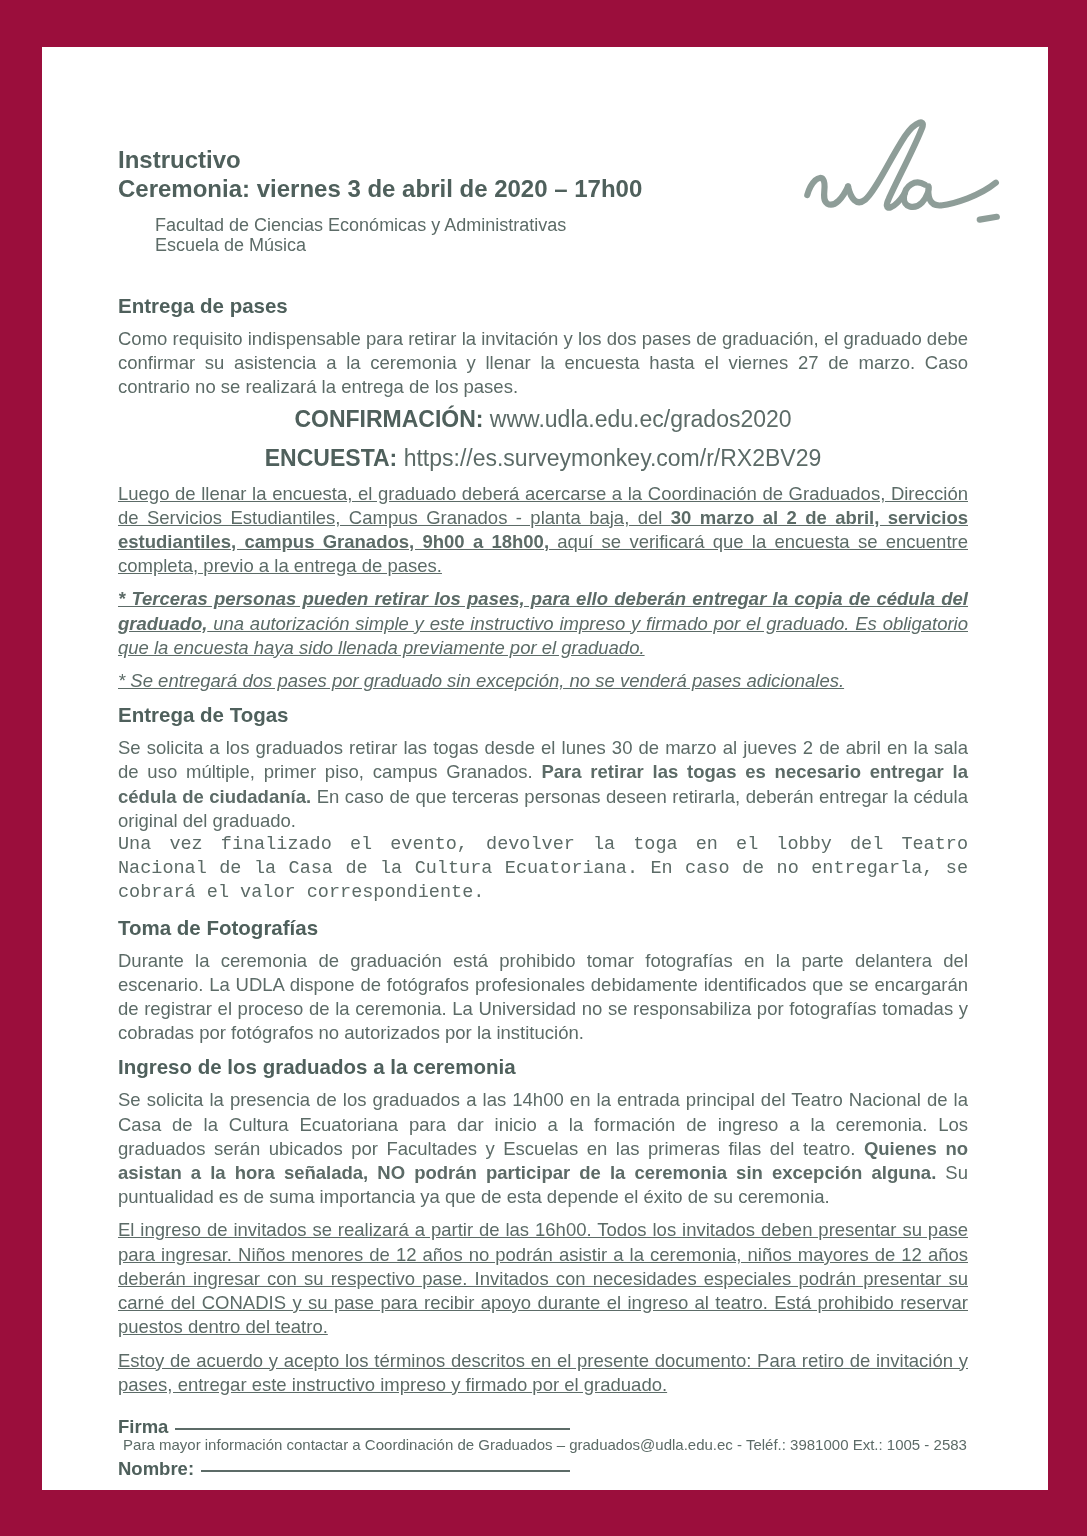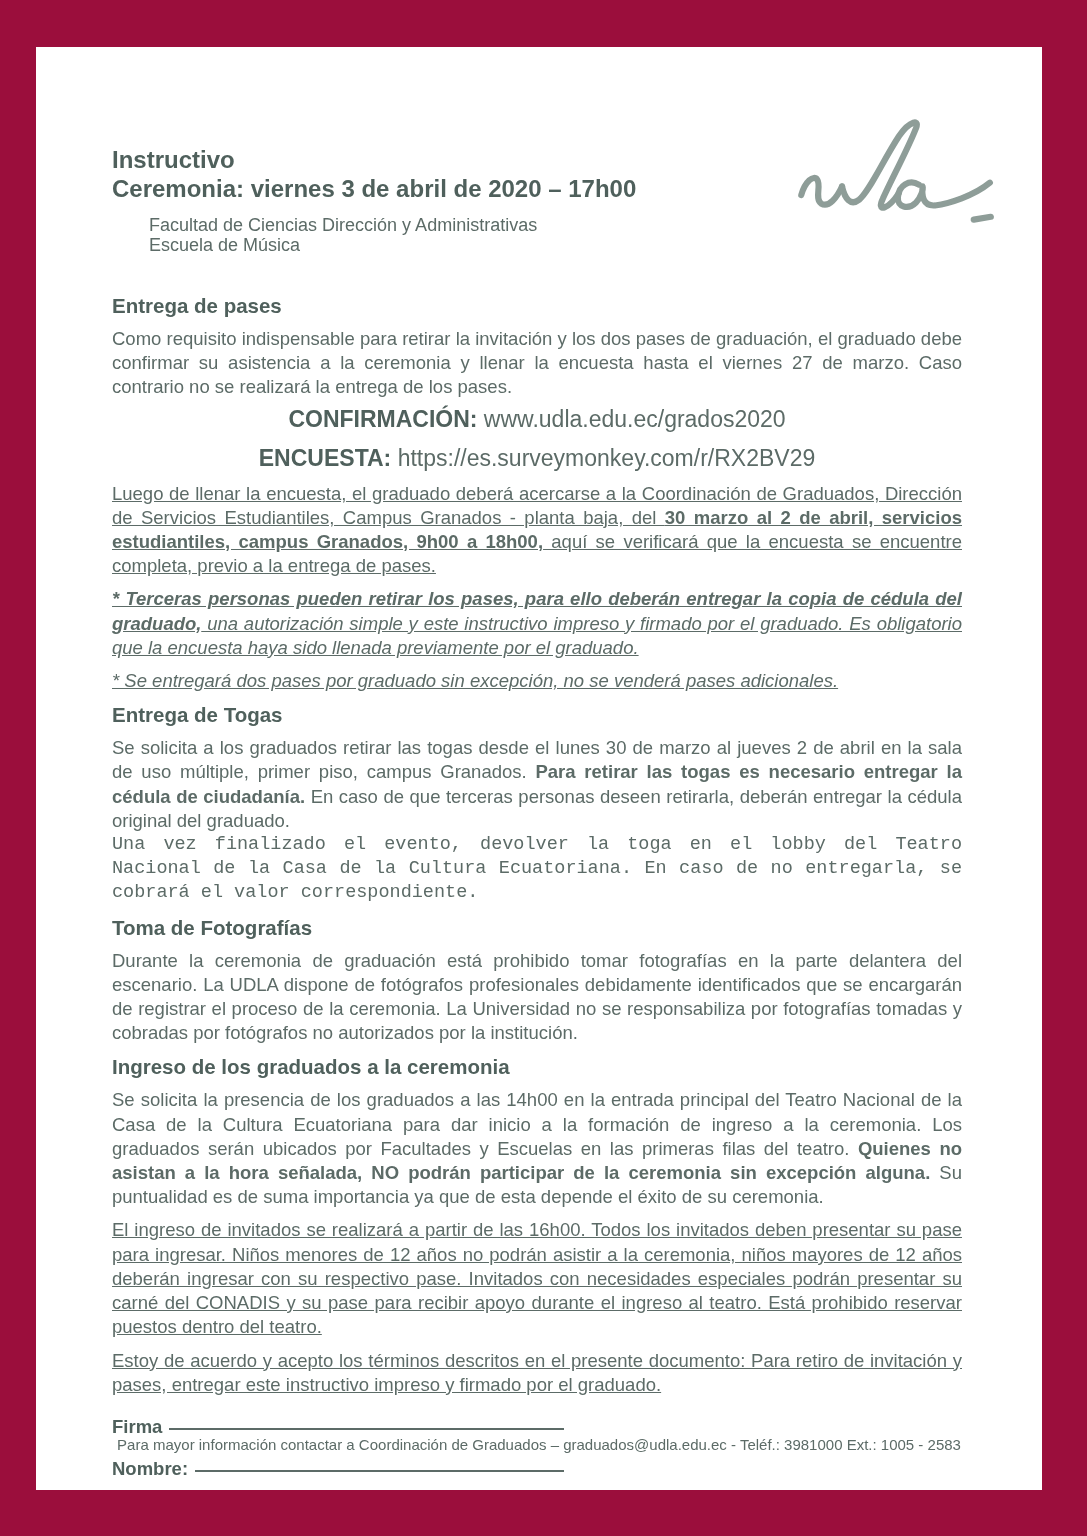--- a/index.html
+++ b/index.html
@@ -5,21 +5,21 @@
   :root{
     --frame:#9B0E3C; --paper:#FFFFFF; --ink:#5C6B67; --heading_ink:#4F605C; --logo:#8E9D98;
   }
   html,body{margin:0;padding:0;}
   body{
     width:1087px;height:1536px;position:relative;background:#fff;
     font-family:"Liberation Sans","DejaVu Sans",sans-serif;
     -webkit-font-smoothing:antialiased;
   }
   .frame{position:absolute;inset:0;background:var(--frame);}
-  .page{position:absolute;left:36px;top:47px;width:1006px;height:1443px;background:var(--paper);overflow:hidden;}
+  .page{position:absolute;left:42px;top:47px;width:1006px;height:1443px;background:var(--paper);overflow:hidden;}
   .logo{position:absolute;left:752px;top:66px;width:218px;height:128px;}
   .logo svg{width:100%;height:100%;}
   .content{margin:98px 80px 0 76px;color:var(--ink);}
   .title{font-size:24px;line-height:29px;font-weight:bold;color:var(--heading_ink);}
   .faculties{list-style:none;margin:12px 0 0 0;padding:0 0 0 37px;font-size:18px;line-height:20px;color:var(--ink);}
   h2{font-size:20.5px;line-height:22px;font-weight:bold;color:var(--heading_ink);margin:0;}
   p{margin:0;font-size:18.5px;line-height:24.2px;color:var(--ink);}
   p.just{text-align:justify;}
   p.center{text-align:center;font-size:23px;line-height:29px;}
   .b{font-weight:bold;}
@@ -52,21 +52,21 @@
       </svg>
     </div>
 
     <div class="content">
       <header>
         <div class="title">
           <div>Instructivo</div>
           <div>Ceremonia: viernes 3 de abril de 2020 – 17h00</div>
         </div>
         <ul class="faculties">
-            <li>Facultad de Ciencias Dirección y Administrativas</li>
+            <li>Facultad de Ciencias Económicas y Administrativas</li>
             <li>Escuela de Música</li>
           </ul>
       </header>
 
       <main>
           <h2 class="gap-xl">Entrega de pases</h2>
           <p class="just gap-none"><span>Como requisito indispensable para retirar la invitación y los dos pases de graduación, el graduado debe confirmar su asistencia a la ceremonia y llenar la encuesta hasta el viernes 27 de marzo. Caso contrario no se realizará la entrega de los pases.</span></p>
           <p class="center gap-xs"><span class="b">CONFIRMACIÓN: </span><span class="link">www.udla.edu.ec/grados2020</span></p>
           <p class="center gap-none"><span class="b">ENCUESTA: </span><span class="link">https://es.surveymonkey.com/r/RX2BV29</span></p>
           <p class="just gap-s"><span>Luego de llenar la encuesta, el graduado deberá acercarse a la Coordinación de Graduados, Dirección de Servicios Estudiantiles, Campus Granados - planta baja, del </span><span class="b">30 marzo al 2 de abril, servicios estudiantiles, campus Granados, 9h00 a 18h00,</span><span> aquí se verificará que la encuesta se encuentre completa, previo a la entrega de pases.</span></p>

